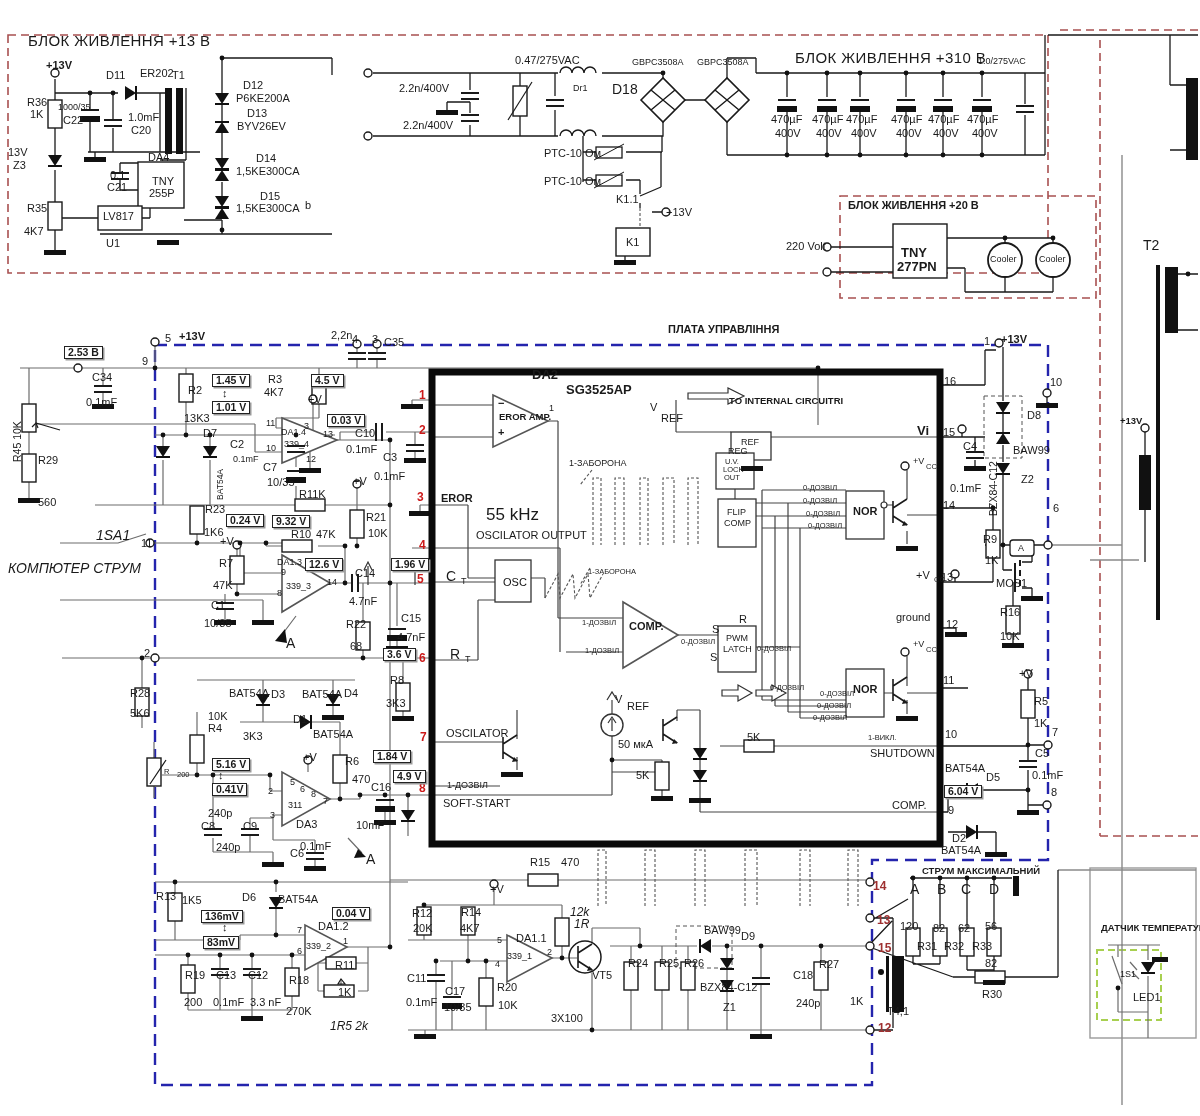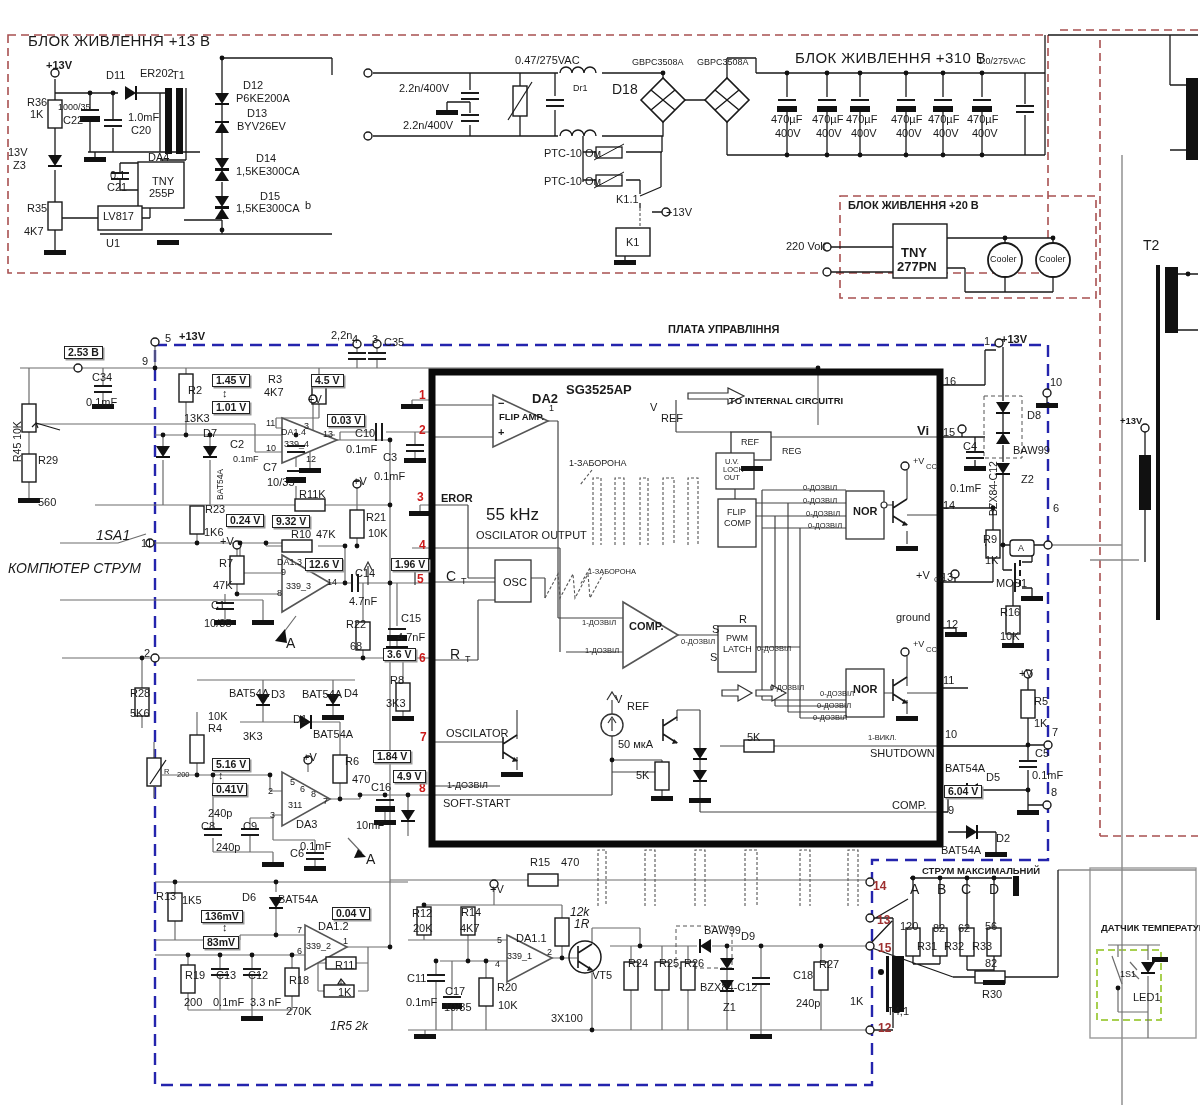--- a/index.html
+++ b/index.html
@@ -645,31 +645,31 @@
       <span class="lbl c-b" style="left: 441px; top: 493px;">EROR</span>
       <span class="lbl c-big2" style="left: 486px; top: 506px;">55 kHz</span>
       <span class="lbl c-d" style="left: 476px; top: 530px;">OSCILATOR OUTPUT</span>
       <span class="lbl c-big" style="left: 446px; top: 569px;">C</span>
       <span class="lbl c-s" style="left: 461px; top: 577px;">T</span>
       <span class="lbl c-big" style="left: 450px; top: 647px;">R</span>
       <span class="lbl c-s" style="left: 465px; top: 655px;">T</span>
       <span class="lbl c-d" style="left: 446px; top: 728px;">OSCILATOR</span>
       <span class="lbl c-s" style="left: 447px; top: 781px;">1-ДОЗВІЛ</span>
       <span class="lbl c-d" style="left: 443px; top: 798px;">SOFT-START</span>
-      <span class="lbl c-bb" style="left: 532px; top: 392px;">DA2</span>
+      <span class="lbl c-bb" style="left: 532px; top: 368px;">DA2</span>
       <span class="lbl c-bb" style="left: 566px; top: 383px;">SG3525AP</span>
-      <span class="lbl c-sb" style="left: 499px; top: 412px;">FLIP AMP.</span>
+      <span class="lbl c-sb" style="left: 499px; top: 412px;">EROR AMP.</span>
       <span class="lbl c-b" style="left: 498px; top: 398px;">−</span>
       <span class="lbl c-b" style="left: 498px; top: 427px;">+</span>
       <span class="lbl c-s" style="left: 549px; top: 404px;">1</span>
       <span class="lbl c-d" style="left: 650px; top: 402px;">V</span>
       <span class="lbl c-d" style="left: 661px; top: 413px;">REF</span>
       <span class="lbl c-sb" style="left: 729px; top: 396px;">TO INTERNAL CIRCUITRI</span>
       <span class="lbl c-s" style="left: 741px; top: 438px;">REF</span>
-      <span class="lbl c-s" style="left: 782px; top: 447px;">REG</span>
+      <span class="lbl c-s" style="left: 728px; top: 447px;">REG</span>
       <span class="lbl c-s" style="left: 569px; top: 459px;">1-ЗАБОРОНА</span>
       <span class="lbl c-ss" style="left: 725px; top: 458px;">U.V.</span>
       <span class="lbl c-ss" style="left: 723px; top: 466px;">LOCK</span>
       <span class="lbl c-ss" style="left: 724px; top: 474px;">OUT</span>
       <span class="lbl c-s" style="left: 727px; top: 508px;">FLIP</span>
       <span class="lbl c-s" style="left: 724px; top: 519px;">COMP</span>
       <span class="lbl c-b" style="left: 853px; top: 506px;">NOR</span>
       <span class="lbl c-b" style="left: 853px; top: 684px;">NOR</span>
       <span class="lbl c-ss" style="left: 803px; top: 484px;">0-ДОЗВІЛ</span>
       <span class="lbl c-ss" style="left: 803px; top: 497px;">0-ДОЗВІЛ</span>
@@ -733,21 +733,21 @@
       <span class="lbl c-d" style="left: 1019px; top: 668px;">+V</span>
       <span class="lbl c-d" style="left: 1034px; top: 696px;">R5</span>
       <span class="lbl c-d" style="left: 1034px; top: 718px;">1K</span>
       <span class="lbl c-d" style="left: 1052px; top: 727px;">7</span>
       <span class="lbl c-d" style="left: 1035px; top: 748px;">C5</span>
       <span class="lbl c-d" style="left: 1032px; top: 770px;">0.1mF</span>
       <span class="lbl c-d" style="left: 1051px; top: 787px;">8</span>
       <span class="lbl c-d" style="left: 945px; top: 763px;">BAT54A</span>
       <span class="lbl c-d" style="left: 986px; top: 772px;">D5</span>
       <span class="lbl c-v" style="left: 944px; top: 785px;">6.04 V</span>
-      <span class="lbl c-d" style="left: 952px; top: 833px; margin-left: 44px;">D2</span>
+      <span class="lbl c-d" style="left: 952px; top: 833px;">D2</span>
       <span class="lbl c-d" style="left: 941px; top: 845px;">BAT54A</span>
       <span class="lbl c-d" style="left: 208px; top: 711px;">10K</span>
       <span class="lbl c-d" style="left: 208px; top: 723px;">R4</span>
       <span class="lbl c-d" style="left: 229px; top: 688px;">BAT54A</span>
       <span class="lbl c-d" style="left: 271px; top: 689px;">D3</span>
       <span class="lbl c-d" style="left: 302px; top: 689px;">BAT54A</span>
       <span class="lbl c-d" style="left: 344px; top: 688px;">D4</span>
       <span class="lbl c-d" style="left: 293px; top: 714px;">D1</span>
       <span class="lbl c-d" style="left: 243px; top: 731px;">3K3</span>
       <span class="lbl c-d" style="left: 313px; top: 729px;">BAT54A</span>

